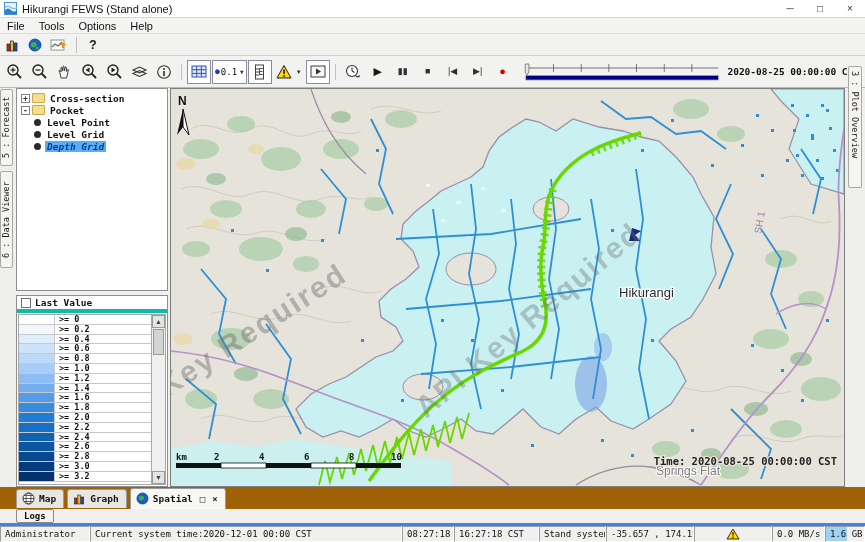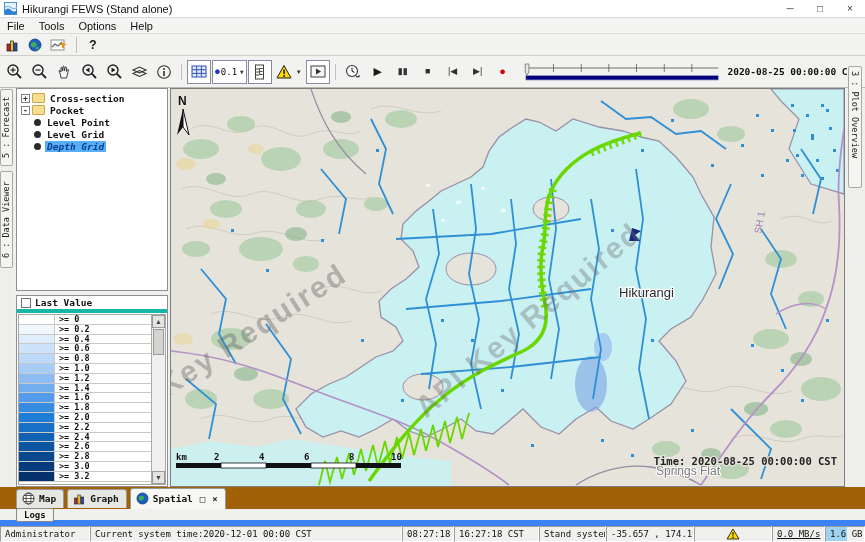--- a/index.html
+++ b/index.html
@@ -77,21 +77,21 @@
   #mapsvg{position:absolute;inset:0;width:100%;height:100%;}
 
   
   #tabsrow{height:22px;display:flex;align-items:center;gap:3px;padding:1px 0 0 16px;background:#a16207;}
   .btab{display:flex;align-items:center;gap:4px;font-family:"DejaVu Sans Mono",monospace;font-size:9.5px;font-weight:bold;
         border:1px solid #9a9a96;border-bottom:none;border-radius:3px 3px 0 0;padding:2px 7px 3px 5px;background:#e6e6e2;height:19px;}
   .btab.active{background:#f7f7f4;height:21px;}
   .tabctl{font-size:9px;margin-left:3px;color:#222;}
 
   
-  #logsrow{height:17px;display:flex;align-items:center;padding-left:16px;background:#f0f0ee;border-bottom:6px solid #3b82f6;}
+  #logsrow{height:17px;display:flex;align-items:center;padding-left:16px;background:#f0f0ee;border-bottom:3px solid #3b82f6;}
   #logsbtn{font-family:"DejaVu Sans Mono",monospace;font-size:9px;font-weight:bold;border:1px solid #8a8a86;background:#f2f2ef;
            border-radius:2px;padding:0 7px;height:14px;line-height:13px;}
 
   
   #status{height:16px;display:flex;background:#f0f0ee;}
   .sseg{border:1px solid;border-color:#9c9c98 #ffffff #ffffff #9c9c98;height:16px;display:flex;align-items:center;
         font-family:"DejaVu Sans Mono",monospace;font-size:9px;padding-left:4px;white-space:nowrap;overflow:hidden;position:relative;}
   #seg-mem .memfill{position:absolute;left:0;top:0;bottom:0;width:55%;background:#9fd4f0;}
   #seg-mem span{position:relative;}
   #seg-warn{justify-content:center;padding-left:0;}
@@ -648,18 +648,18 @@
   <div class="sseg" style="width:85px;">16:27:18 CST</div>
   <div class="sseg" style="width:67px;">Stand system</div>
   <div class="sseg" style="width:88px;">-35.657 , 174.199</div>
   <div class="sseg" id="seg-warn" style="width:78px;">
     <svg width="14" height="12" viewBox="0 0 14 12">
       <path d="M7 1 L13 11 L1 11 Z" fill="#ffd800" stroke="#222" stroke-width="0.9"></path>
       <rect x="6.4" y="4" width="1.2" height="3.6" fill="#222"></rect>
       <circle cx="7" cy="9.4" r="0.8" fill="#222"></circle>
     </svg>
   </div>
-  <div class="sseg" style="width:53px;text-decoration:underline;">0.0 MB/s</div>
+  <div class="sseg" style="width:53px;">0.0 MB/s</div>
   <div class="sseg" id="seg-mem" style="width:40px;">
     <div class="memfill"></div>
     <span>1.6 GB</span>
   </div>
 </div>
 
 </body></html>

